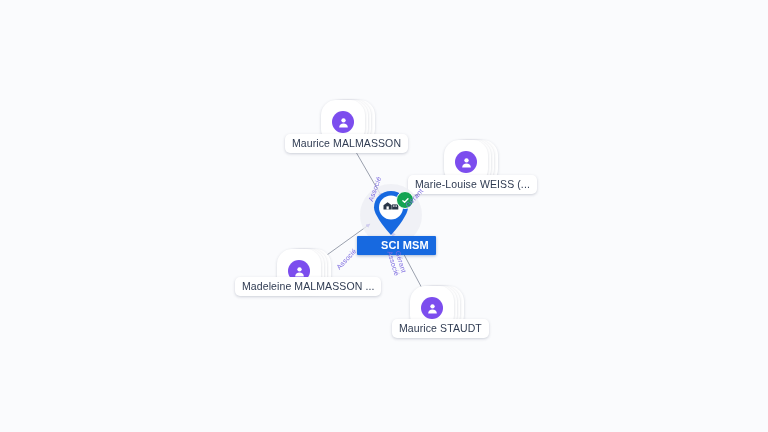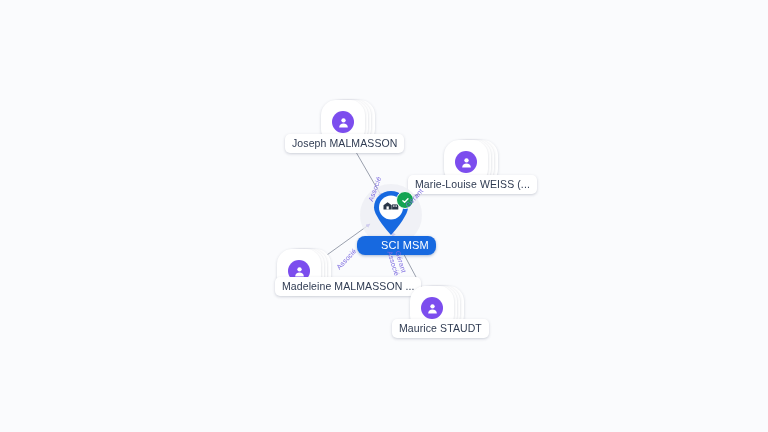--- a/index.html
+++ b/index.html
@@ -113,23 +113,23 @@
     font-size: 10.5px;
     line-height: 12px;
     color: #2f3b52;
     white-space: nowrap;
     box-shadow: 0 1px 3px rgba(40,50,80,0.22);
     letter-spacing: .1px;
   }
   .node-label.primary {
     background: #1769e0;
     color: #ffffff;
-    font-weight: normal;
+    font-weight: bold;
     font-size: 11px;
-    border-radius: 8px;
+    border-radius: 1px;
     box-shadow: 0 1px 3px rgba(20,60,130,0.35);
     padding-left: 24px;
   }
 
   .edge-label {
     position: absolute;
     font-size: 7px;
     color: #7c6ae0;
     white-space: nowrap;
     transform-origin: 0 0;
@@ -169,21 +169,21 @@
         <i class="s1"></i>
         <i class="s0"></i>
     </div>
     <div class="avatar-circle">
       <svg width="13" height="13" viewBox="0 0 24 24" fill="#ffffff">
         <circle cx="12" cy="8" r="4"></circle>
         <path d="M4 21c0-4.4 3.6-7 8-7s8 2.6 8 7z"></path>
       </svg>
     </div>
   </div>
-  <div class="node-label" style="left:285px; top:134px;">Joseph MALMASSON</div>
+  <div class="node-label" style="left:285px; top:134px;">Maurice MALMASSON</div>
 
   <div class="person-node" style="left:444px; top:139px;">
     <div class="card-stack">
       <i class="s3"></i>
         <i class="s2"></i>
         <i class="s1"></i>
         <i class="s0"></i>
     </div>
     <div class="avatar-circle">
       <svg width="13" height="13" viewBox="0 0 24 24" fill="#ffffff">
@@ -201,21 +201,21 @@
         <i class="s1"></i>
         <i class="s0"></i>
     </div>
     <div class="avatar-circle">
       <svg width="13" height="13" viewBox="0 0 24 24" fill="#ffffff">
         <circle cx="12" cy="8" r="4"></circle>
         <path d="M4 21c0-4.4 3.6-7 8-7s8 2.6 8 7z"></path>
       </svg>
     </div>
   </div>
-  <div class="node-label" style="left:235px; top:277px;margin-left:40px;">Madeleine MALMASSON ...</div>
+  <div class="node-label" style="left:235px; top:277px;">Madeleine MALMASSON ...</div>
 
   <div class="person-node" style="left:410px; top:285px;">
     <div class="card-stack">
       <i class="s3"></i>
         <i class="s2"></i>
         <i class="s1"></i>
         <i class="s0"></i>
     </div>
     <div class="avatar-circle">
       <svg width="13" height="13" viewBox="0 0 24 24" fill="#ffffff">

